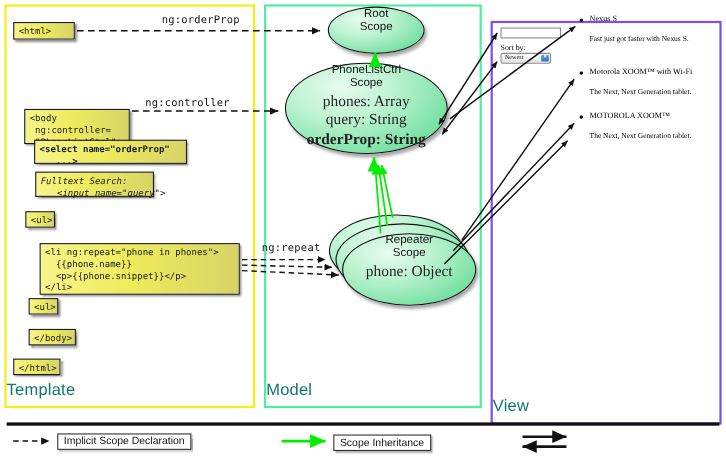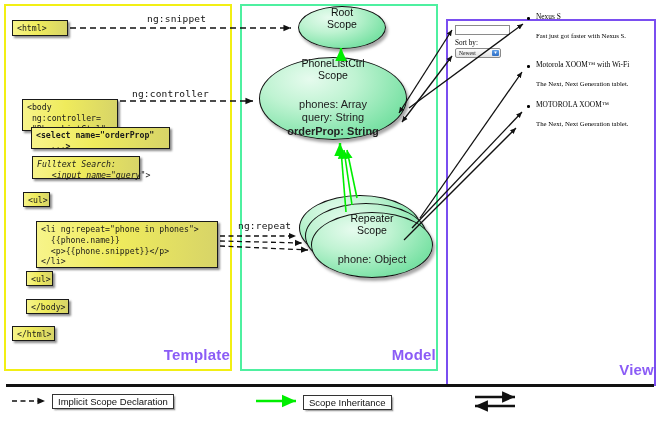--- a/index.html
+++ b/index.html
@@ -10,21 +10,21 @@
   }
   #stage{position:absolute;left:0;top:0;width:660px;height:421px;}
 
   
   .panel{position:absolute;background:#fff;box-sizing:border-box;}
   #panel-template{left:4px;top:4px;width:228px;height:367px;border:2px solid #f2ef14;}
   #panel-model{left:240px;top:4px;width:198px;height:367px;border:2px solid #4ef0a0;}
   #panel-view{left:446px;top:19px;width:210px;height:367px;border:2px solid #7a4ef0;}
   .panel-label{
     position:absolute;bottom:6px;left:0;width:100%;
-    text-align:right;font-size:15px;color:#8b5cf6;letter-spacing:.2px;font-weight:bold;
+    text-align:left;font-size:15px;color:#0f766e;letter-spacing:.2px;
   }
 
   
   .codebox{
     position:absolute;box-sizing:border-box;
     background:linear-gradient(90deg,#f7f48a 0%,#efeb5c 45%,#d7d468 100%);
     border:1.6px solid #1a1a1a;
     box-shadow:2px 2px 2px rgba(0,0,0,.45);
     font-family:"DejaVu Sans Mono","Liberation Mono",monospace;
     font-size:8.2px;line-height:1.32;color:#1a1a1a;
@@ -44,22 +44,22 @@
     position:absolute;box-sizing:border-box;
     border-radius:50%;
     background:radial-gradient(ellipse at 34% 26%, #e6fbee 0%, #bff3d2 34%, #7fe3a8 72%, #58d38d 100%);
     border:1.6px solid #111;
     box-shadow:2px 3px 3px rgba(0,0,0,.35);
     display:flex;flex-direction:column;align-items:center;
     text-align:center;
   }
   .scope .title{font-size:10.5px;color:#111;line-height:1.12;}
   .scope .props{
-    font-family:Liberation Sans, sans-serif;
-    font-size:11px;line-height:1.25;color:#222;margin-top:16px;white-space:pre;
+    font-family:Liberation Serif, serif;
+    font-size:14px;line-height:1.25;color:#222;margin-top:2px;white-space:pre;
   }
   .scope .props b{font-weight:bold;}
 
   
   .view-lbl{position:absolute;font-family:"Liberation Serif",serif;font-size:7.2px;color:#000;}
   .view-input{
     position:absolute;box-sizing:border-box;background:#fff;
     border:1px solid #8a8a8a;
   }
   .view-select{
@@ -127,21 +127,21 @@
   {{phone.name}}
   &lt;p&gt;{{phone.snippet}}&lt;/p&gt;
 &lt;/li&gt;</div>
 
   <div class="codebox" style="left:26px;top:271px;width:27px;height:15px;">&lt;ul&gt;</div>
 
   <div class="codebox" style="left:26px;top:299px;width:43px;height:15px;">&lt;/body&gt;</div>
 
   <div class="codebox" style="left:12px;top:326px;width:43px;height:15px;">&lt;/html&gt;</div>
 
-  <div class="conn-label" style="left:147px;top:13px;">ng:snippet</div>
+  <div class="conn-label" style="left:147px;top:13px;">ng:orderProp</div>
   <div class="conn-label" style="left:132px;top:88px;">ng:controller</div>
   <div class="conn-label" style="left:238px;top:220px;">ng:repeat</div>
 
   <div class="scope" style="left:298px;top:6px;width:88px;height:43px;">
     <div class="title">
       <span>Root</span><br>
       <span>Scope</span>
     </div>
   </div>
 

